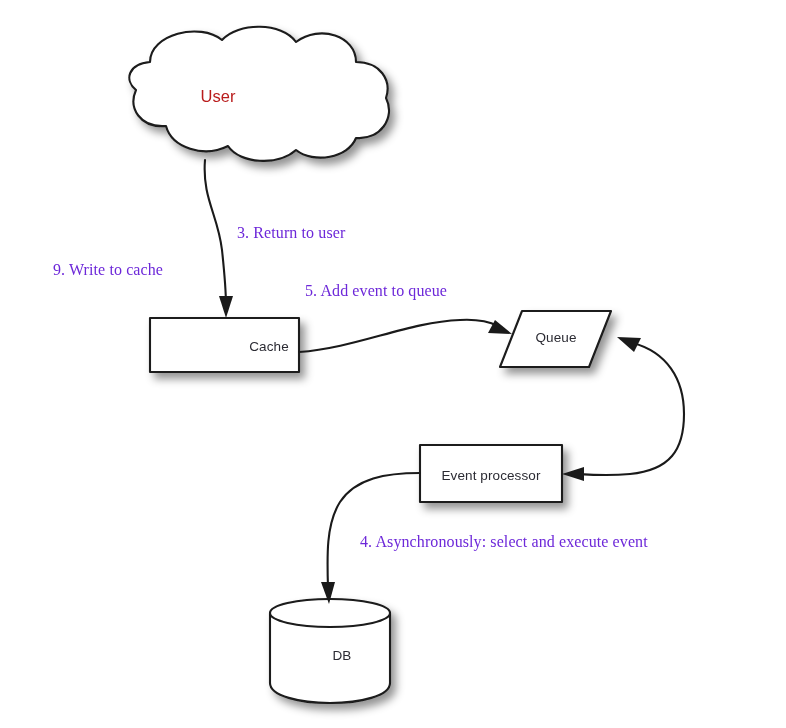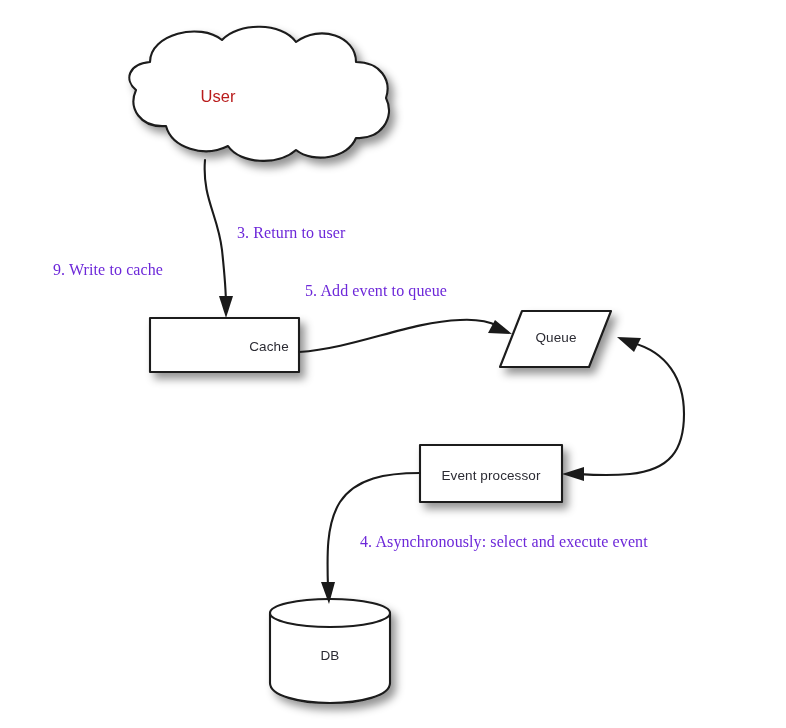--- a/index.html
+++ b/index.html
@@ -151,21 +151,21 @@
   </svg>
 
   <div class="node-label user-label" style="left:218px; top:96px;">User</div>
 
   <div class="node-label" style="left:225px; top:346px;margin-left:44px;">Cache</div>
 
   <div class="node-label" style="left:556px; top:337px;">Queue</div>
 
   <div class="node-label" style="left:491px; top:475px;text-align:center;">Event processor</div>
 
-  <div class="node-label" style="left:330px; top:655px;">DB</div>
+  <div class="node-label" style="left:342px; top:655px;">DB</div>
 
   <div class="step-label" style="left:53px; top:261px;">9. Write to cache</div>
 
   <div class="step-label" style="left:305px; top:282px;">5. Add event to queue</div>
 
   <div class="step-label" style="left:237px; top:224px;">3. Return to user</div>
 
   <div class="step-label" style="left:360px; top:533px;">4. Asynchronously: select and execute event</div>
 
 </div>

